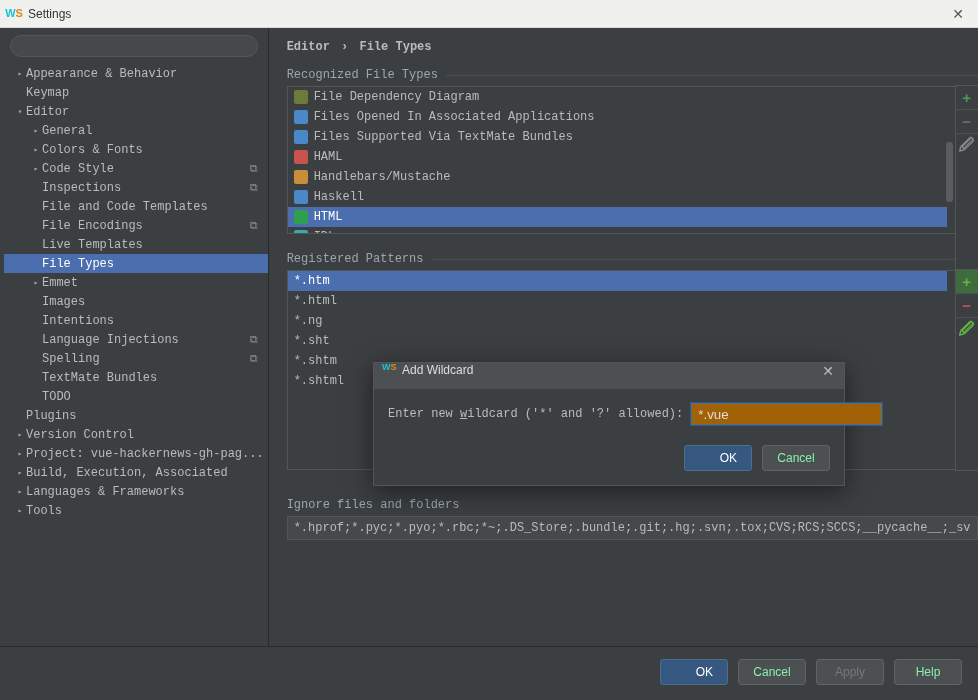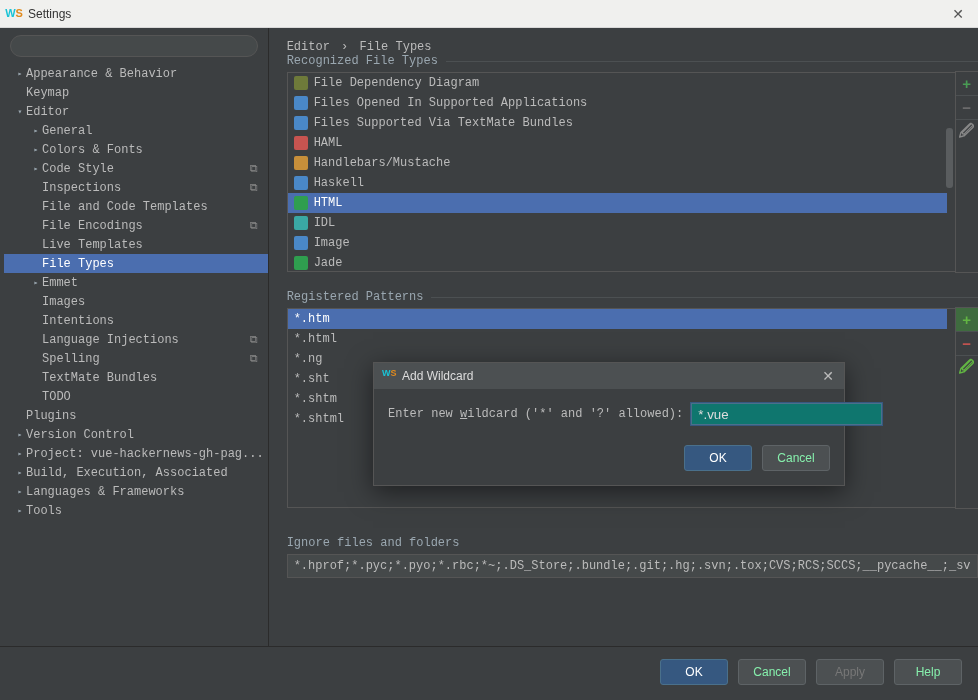--- a/index.html
+++ b/index.html
@@ -87,35 +87,36 @@
 
   
   .main {
     flex:1;
     display:flex;
     flex-direction:column;
     padding: 12px 16px 8px 18px;
   }
   .breadcrumb {
     color:#bbbbbb;
-    font-weight:normal;
+    font-weight:bold;
+    margin-bottom: 14px;
   }
   .section-label {
     color:#9aa7b0;
     font-size:12px;
     margin-bottom:4px;
     display:flex; align-items:center;
   }
   .section-label .line { flex:1; border-top:1px solid #4c5052; margin-left:8px; height:0; }
 
   .listbox-wrap { position:relative; margin-bottom:18px; }
   .listbox {
     border:1px solid #555;
     background:#3c3f41;
-    height: 200px;
+    height: 148px;
     overflow:hidden;
     position:relative;
   }
   .listbox.patterns { height: 200px; }
   .listrow {
     height:20px; display:flex; align-items:center;
     padding-left:6px;
     white-space:nowrap;
   }
   .listrow.selected { background:#4b6eaf; color:#fff; }
@@ -159,45 +160,45 @@
   }
   .btn {
     min-width:68px; height:26px;
     background:#4c5052; color:#86efac;
     border:1px solid #5e6366;
     border-radius:3px;
     padding:0 14px;
     cursor:pointer;
     font-size:12px;
   }
-  .btn.primary { background:#365880; border-color:#4a708b; color:#fff; }
+  .btn.primary { background:#365880; border-color:#4a708b; color:#fff;text-align:right; }
   .btn.disabled { color:#777; cursor:default; }
 
   
   .modal {
     position:absolute;
     left:373px; top:362px;
     width:472px;
     background:#3c3f41;
     border:1px solid #555;
     box-shadow:0 6px 24px rgba(0,0,0,.5);
   }
   .modal .m-title {
     height:26px; background:#4c5052;
-    display:flex; align-items:center; padding:0 8px;
+    display:flex; padding:0 8px;
     color:#ddd;
   }
   .modal .m-title .app-icon{ width:14px; height:14px; margin-right:6px; font-size:9px;}
   .modal .m-title .t { flex:1; }
   .modal .m-title .x { color:#bbb; font-size:14px; cursor:pointer; padding:0 2px; }
   .modal .m-body { padding:14px 14px 10px 14px; }
   .modal .m-row { display:flex; align-items:center; gap:8px; }
   .modal .m-row label { white-space:nowrap; }
   .modal input[type=text] {
-    flex:1; height:22px; background:#0f766e;
+    flex:1; height:22px; background:#a16207;
     border:1px solid #4a708b; color:#ddd;
     padding:0 6px;
     outline:none;
     box-shadow:0 0 0 1px #365880;
   }
   .modal .m-btns { display:flex; justify-content:flex-end; gap:10px; padding:10px 14px 14px; }
 
   .underline-w { text-decoration: underline; }
 
   
@@ -351,21 +352,21 @@
     </div>
     <div class="listbox-wrap">
       <div class="listbox" id="ftlist" style="padding-right:30px;">
         <div class="scroll-track"></div>
       <div class="listrow mono">
             <span class="chip chip-generic"></span>
             <span>File Dependency Diagram</span>
           </div>
           <div class="listrow mono">
             <span class="chip chip-blue"></span>
-            <span>Files Opened In Supported Applications</span>
+            <span>Files Opened In Associated Applications</span>
           </div>
           <div class="listrow mono">
             <span class="chip chip-blue"></span>
             <span>Files Supported Via TextMate Bundles</span>
           </div>
           <div class="listrow mono">
             <span class="chip chip-doc"></span>
             <span>HAML</span>
           </div>
           <div class="listrow mono">

